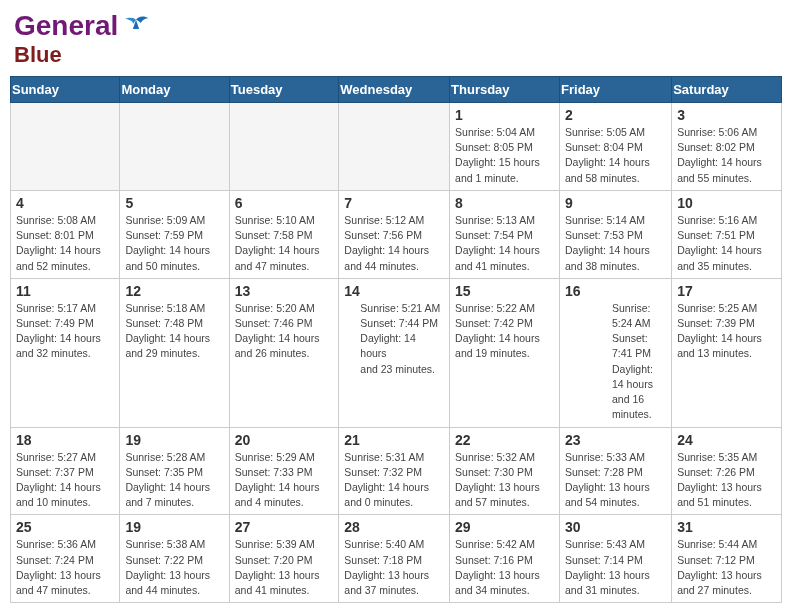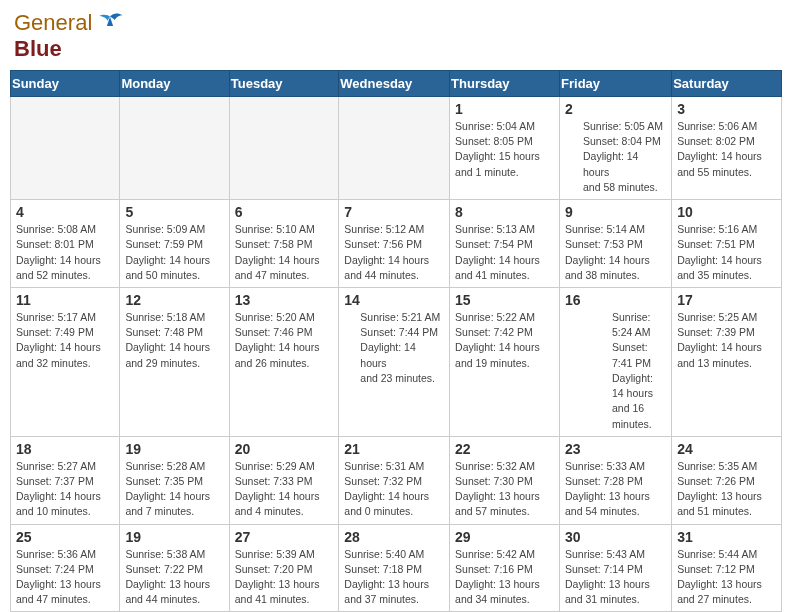--- a/index.html
+++ b/index.html
@@ -82,21 +82,21 @@
       font-size: 10.5px;
       line-height: 1.45;
     }
   </style>
 </head>
 <body>
 
 <div class="header">
   <div class="logo">
     <div class="logo-line">
-      <span style="font-size:22px;font-weight:normal;color:#a16207;">General</span>
+      <span style="font-size:28px;font-weight:bold;color:#701a75;">General</span>
       <svg class="logo-bird" viewBox="0 0 36 28">
         <path d="M18 6 C20 2, 28 0, 34 4 C30 4, 26 6, 24 10 C22 8, 20 7, 18 6Z" fill="#1a6bb5"></path>
         <path d="M18 6 C16 4, 10 2, 4 5 C8 5, 13 7, 15 11 C16 9, 17 7, 18 6Z" fill="#2a8ad4"></path>
         <path d="M18 6 L22 18 L14 18 Z" fill="#1a6bb5"></path>
       </svg>
     </div>
     <div>
       <span style="font-size:22px;font-weight:bold;color:#7f1d1d;">Blue</span>
     </div>
   </div>
@@ -126,21 +126,21 @@
         <td class="empty"></td>
         <td>
           <span class="day-num">1</span>
           <div class="day-info" style="white-space: pre-line;">Sunrise: 5:04 AM
 Sunset: 8:05 PM
 Daylight: 15 hours
 and 1 minute.</div>
         </td>
         <td>
           <span class="day-num">2</span>
-          <div class="day-info" style="white-space: pre-line; margin-left: 18px;">Sunrise: 5:05 AM
+          <div class="day-info" style="white-space: pre-line;">Sunrise: 5:05 AM
 Sunset: 8:04 PM
 Daylight: 14 hours
 and 58 minutes.</div>
         </td>
         <td>
           <span class="day-num">3</span>
           <div class="day-info" style="white-space: pre-line;">Sunrise: 5:06 AM
 Sunset: 8:02 PM
 Daylight: 14 hours
 and 55 minutes.</div>

